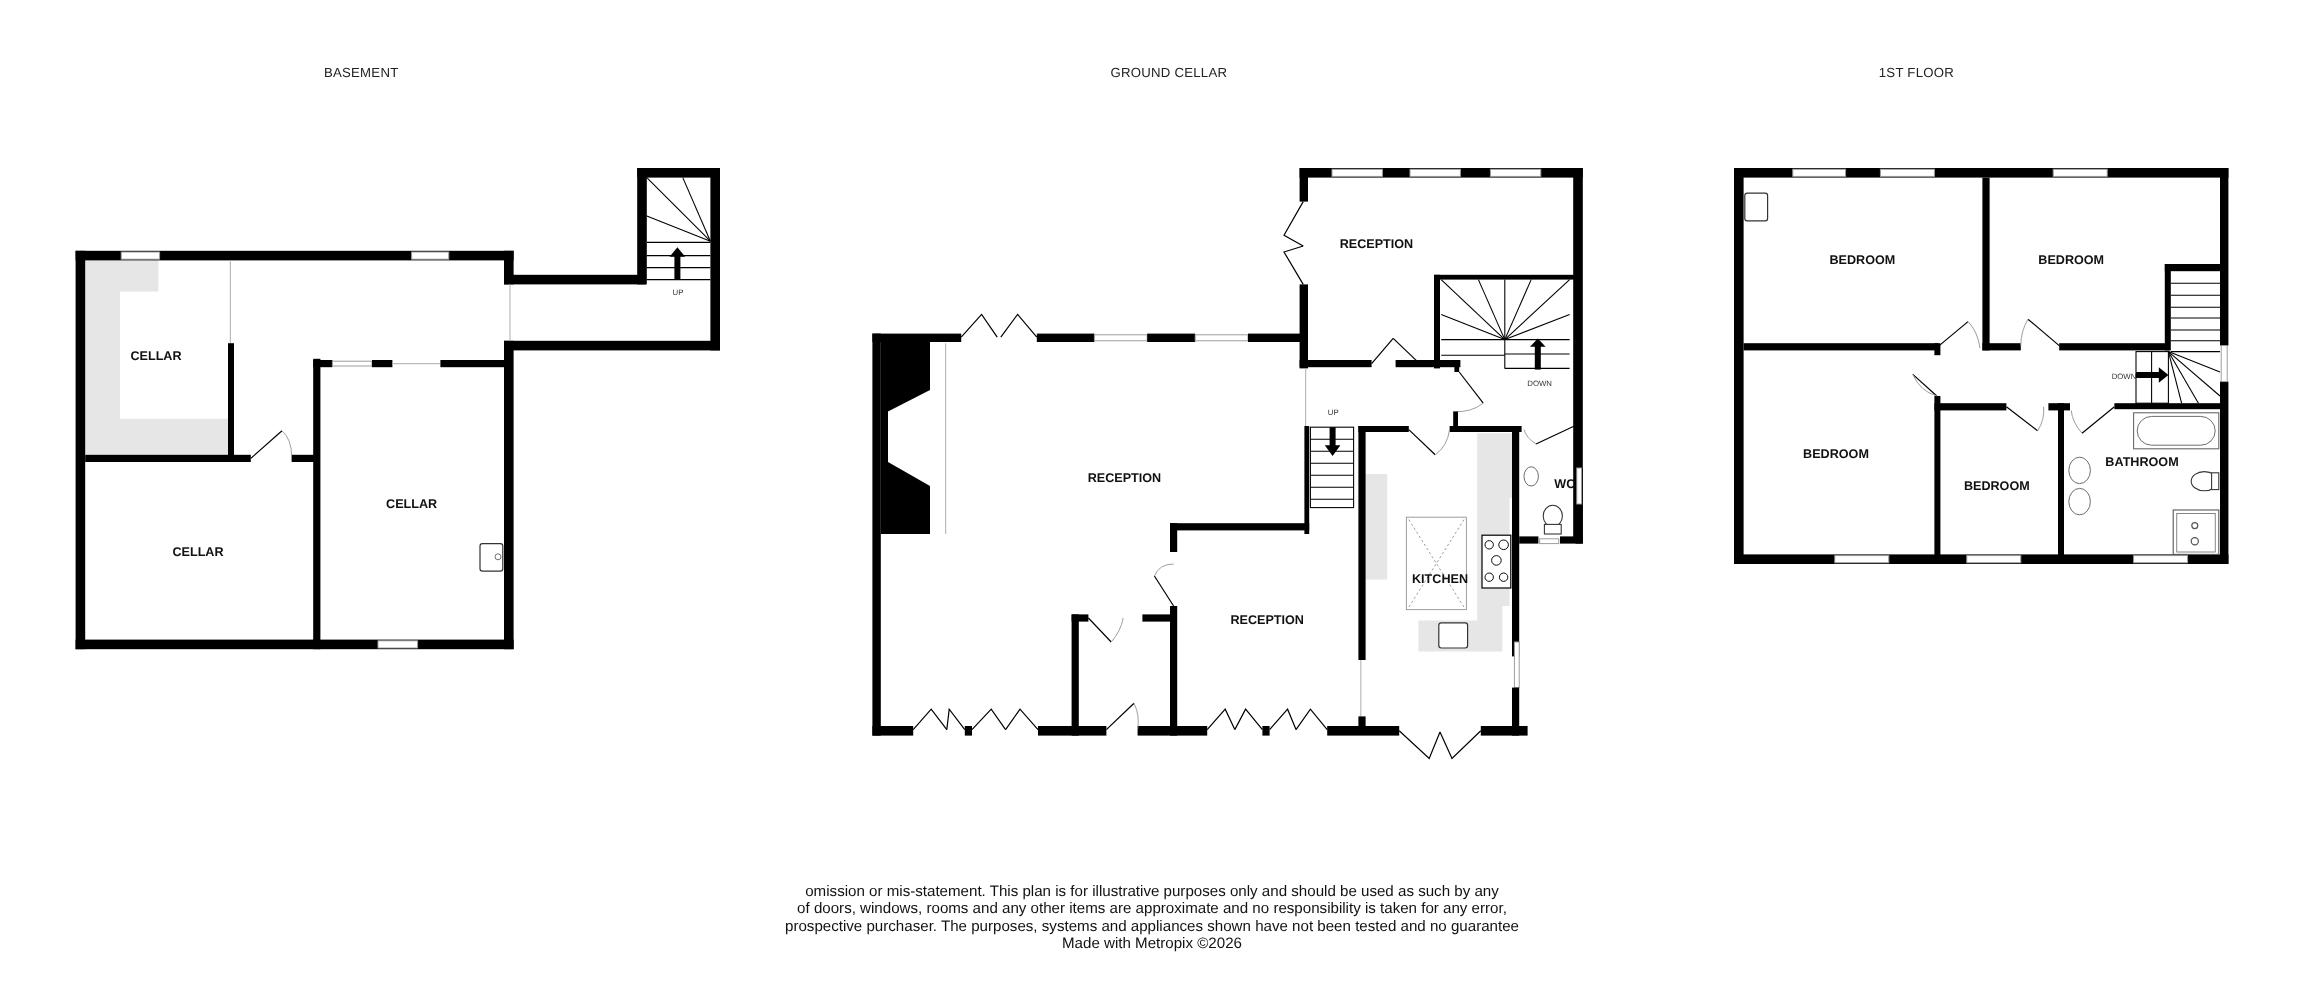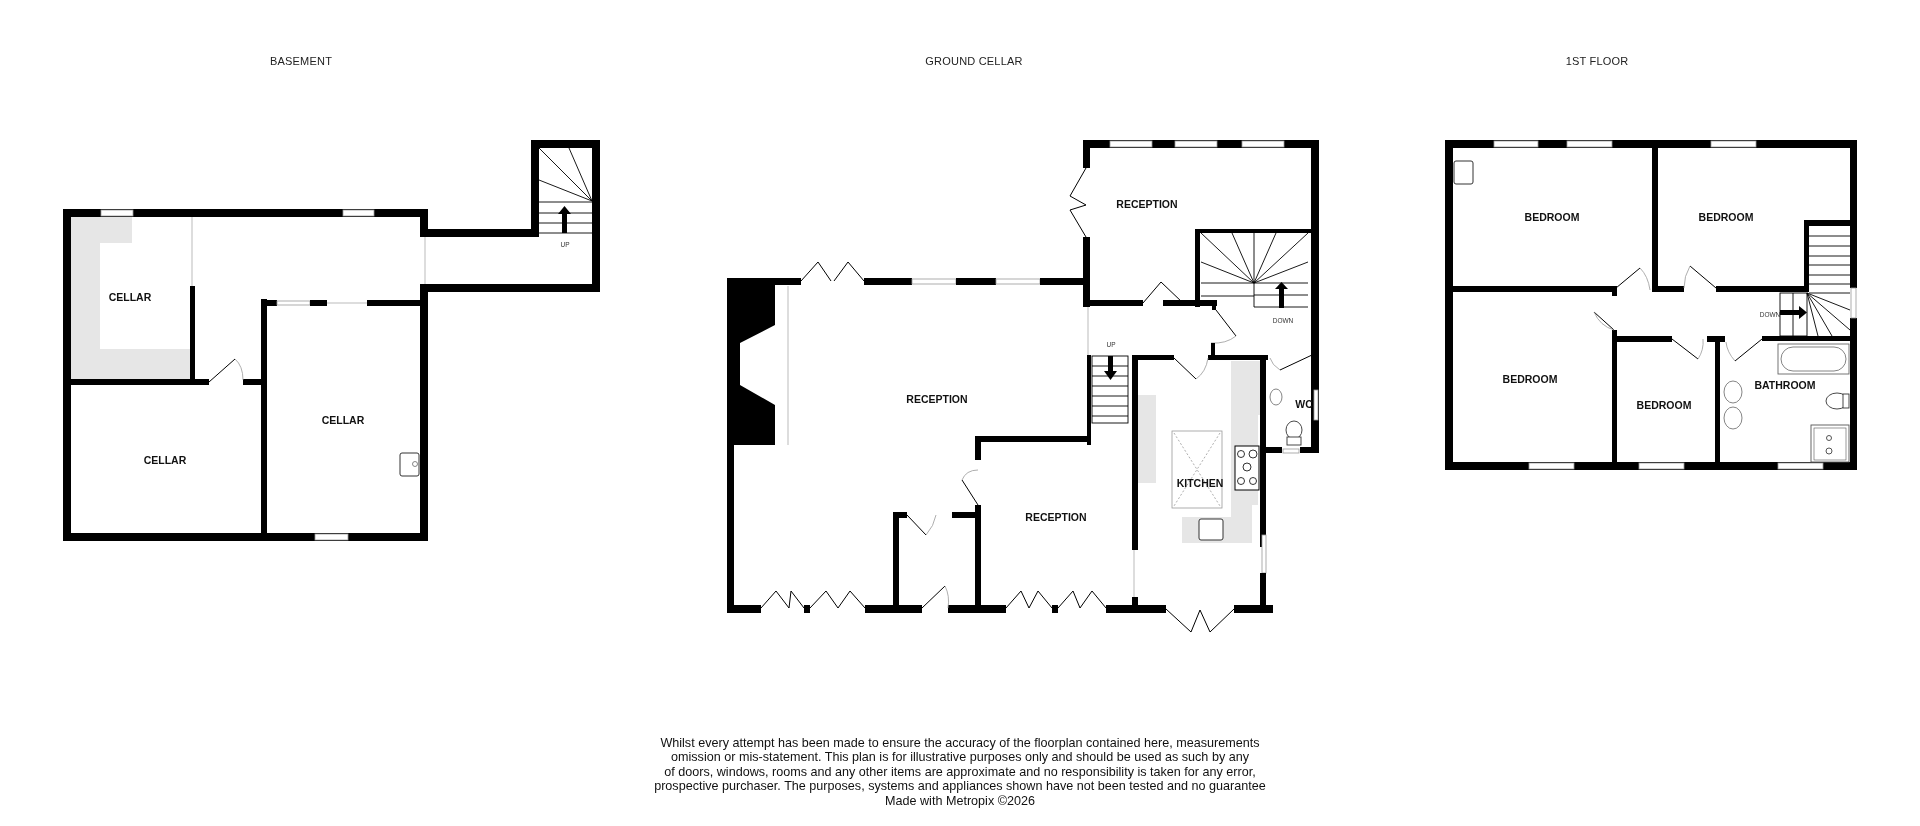--- a/index.html
+++ b/index.html
@@ -320,18 +320,17 @@
 <div class="tiny-label" style="left:1283px; top:320px;">DOWN</div>
 
 <div class="room-label" style="left:1552px; top:217px;">BEDROOM</div>
 <div class="room-label" style="left:1726px; top:217px;">BEDROOM</div>
 <div class="room-label" style="left:1530px; top:379px;">BEDROOM</div>
 <div class="room-label" style="left:1664px; top:405px;">BEDROOM</div>
 <div class="room-label" style="left:1785px; top:385px;">BATHROOM</div>
 <div class="tiny-label" style="left:1770px; top:314px;">DOWN</div>
 
 <div id="disclaimer">
-  <div>Whilst every attempt has been made to ensure the accuracy of the floorplan contained here, measurements</div>
   <div>omission or mis-statement. This plan is for illustrative purposes only and should be used as such by any</div>
   <div>of doors, windows, rooms and any other items are approximate and no responsibility is taken for any error,</div>
   <div>prospective purchaser. The purposes, systems and appliances shown have not been tested and no guarantee</div>
   <div>Made with Metropix ©2026</div>
 </div>
 
 </body></html>

